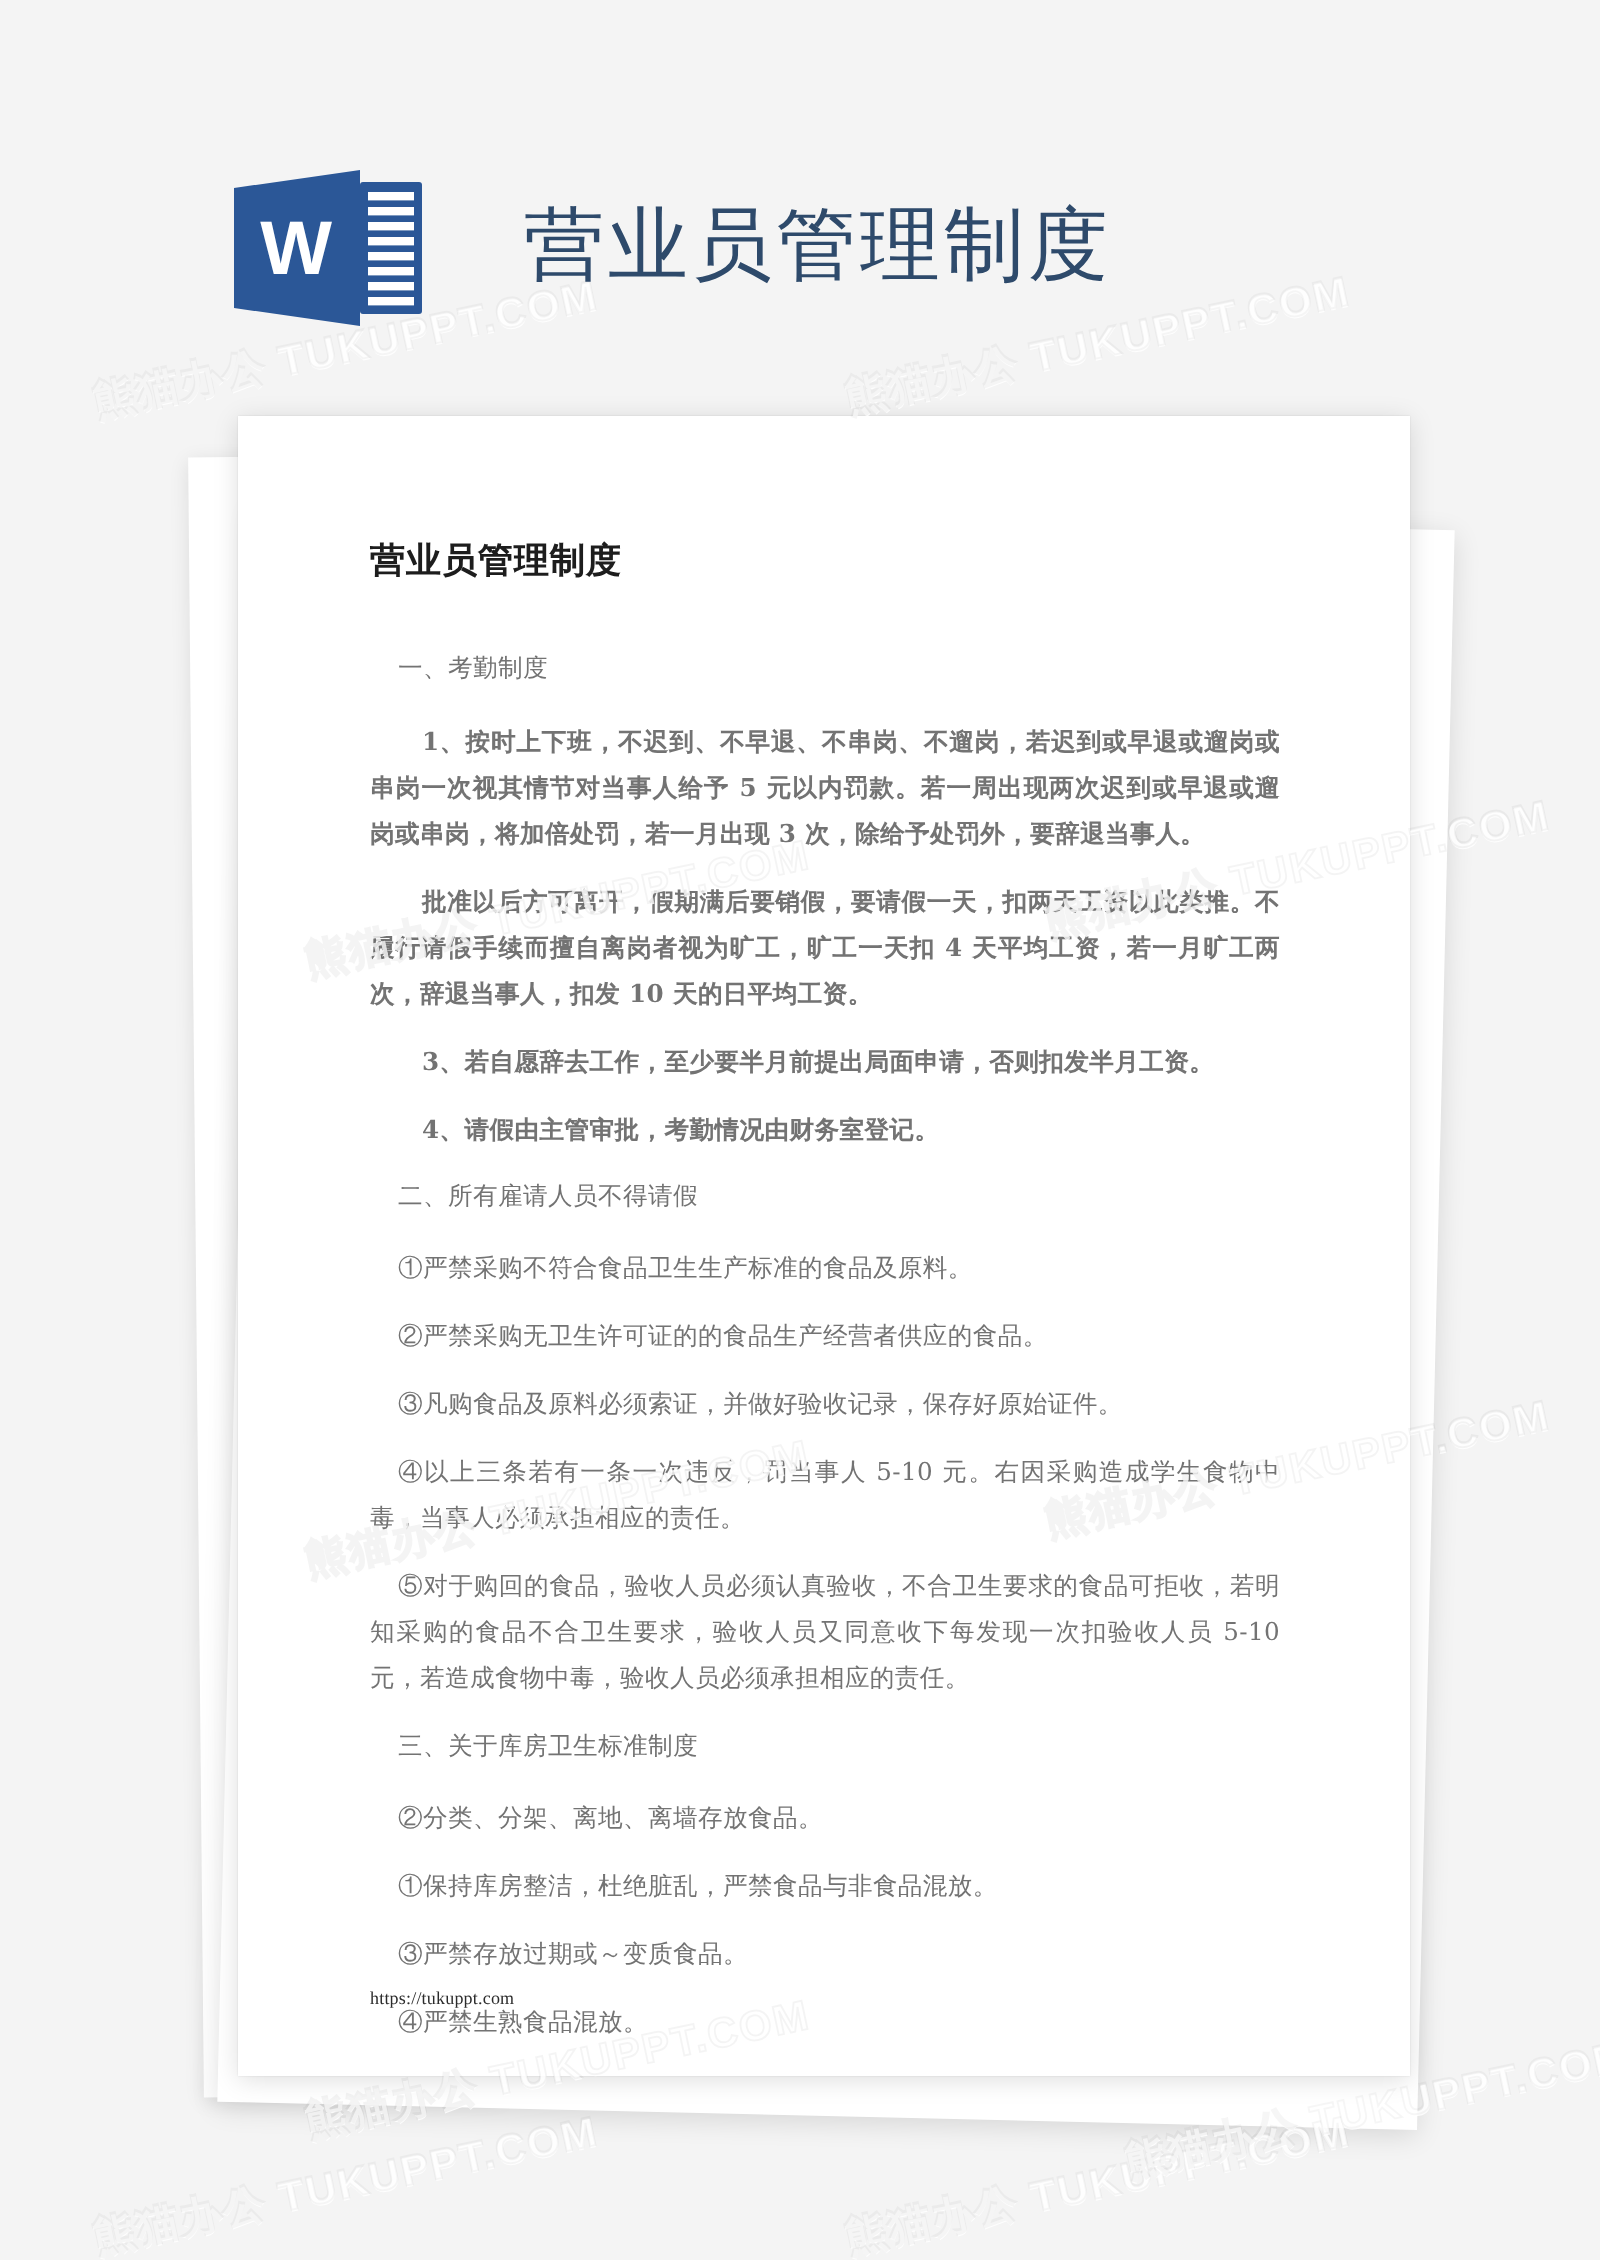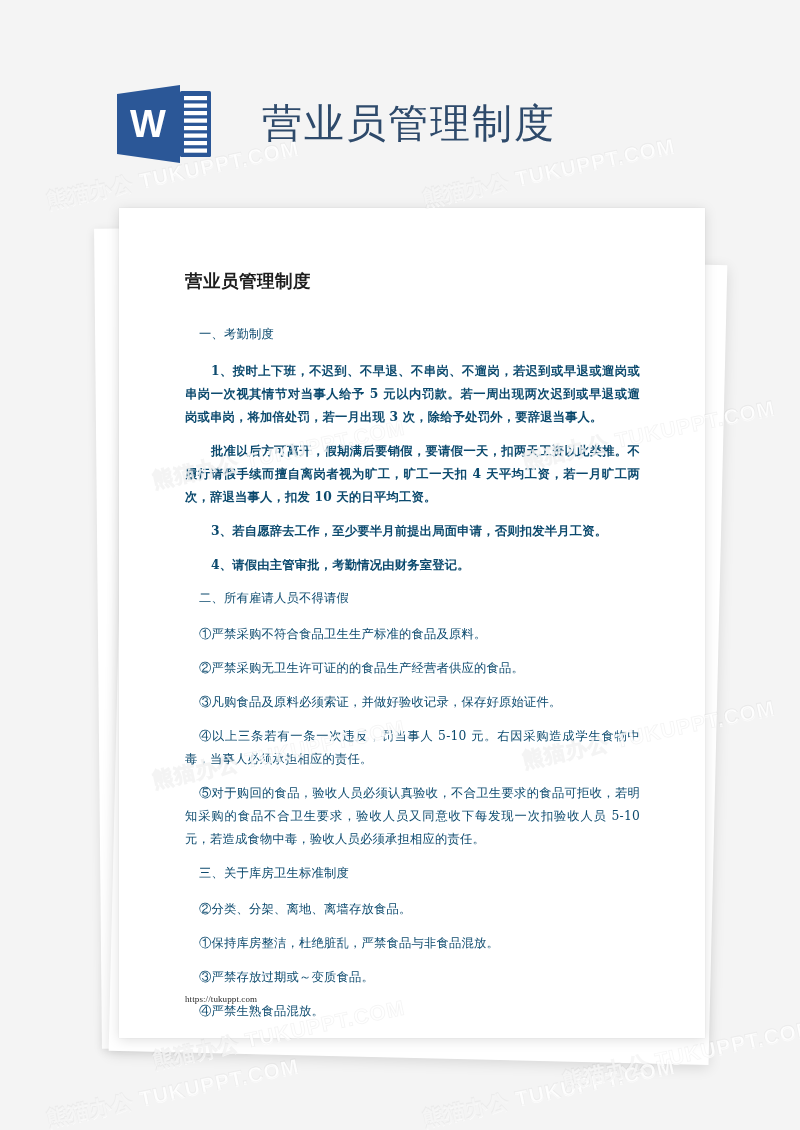--- a/index.html
+++ b/index.html
@@ -99,21 +99,21 @@
     font-weight: 700;
     color: #1d1d1d;
     letter-spacing: 0.5px;
     margin: 0 0 30px 0;
     line-height: 1.3;
   }
   .p {
     font-family: "DejaVu Serif", "Liberation Serif", serif;
     font-size: 12.3px;
     line-height: 23px;
-    color: #0c4a6e;
+    color: #737373;
     margin: 0 0 11px 0;
     text-align: justify;
     text-justify: inter-ideograph;
     letter-spacing: 0.2px;
   }
   .p.ind1 { text-indent: 14px; }
   .p.ind2 { text-indent: 26px; font-weight: bold; }
   .p.sec  { text-indent: 14px; margin-bottom: 13px; }
 
   #footer-url {

